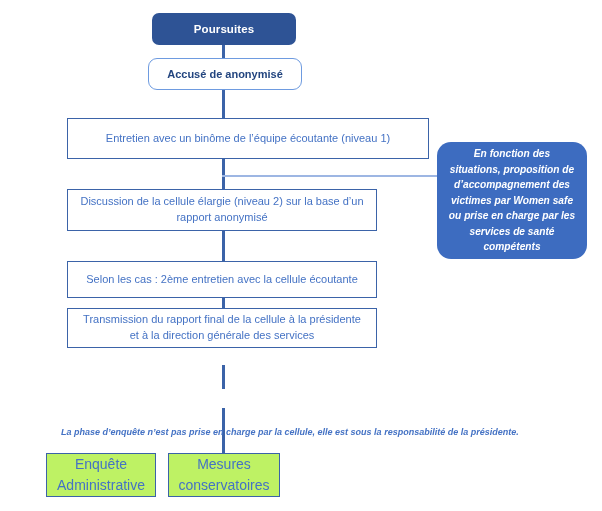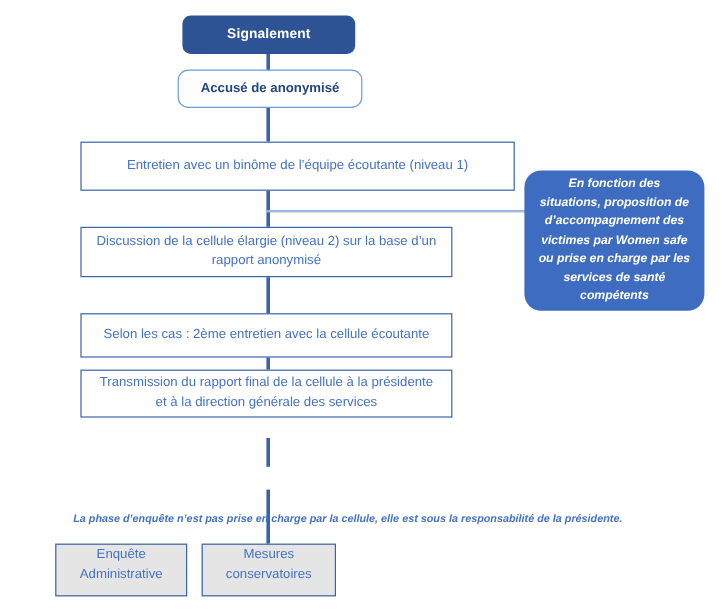--- a/index.html
+++ b/index.html
@@ -72,24 +72,24 @@
     align-items: center;
     justify-content: center;
     text-align: center;
     padding: 0 10px;
     box-sizing: border-box;
   }
 
   
   .node-term {
     position: absolute;
-    background: #e5e5e5;
+    background: #bef264;
     border: 1.6px solid #3B63A8;
     color: #4472C4;
-    font-size: 11px;
+    font-size: 14px;
     line-height: 1.5;
     display: flex;
     align-items: flex-start;
     justify-content: center;
     text-align: center;
     padding: 0 6px;
     box-sizing: border-box;
   }
 
   
@@ -135,21 +135,21 @@
 
   <div class="vline" style="left:222px; top:297px; height:30px;"></div>
 
   <div class="vline" style="left:222px; top:365px; height:24px;"></div>
 
   <div class="vline" style="left:222px; top:408px; height:46px;"></div>
 
   <div class="hline-thin" style="left:222px; top:175px; width:216px;"></div>
 
   <div class="node-header" style="left:152px; top:13px; width:144px; height:32px;">
-    <span>Signalement</span>
+    <span>Poursuites</span>
   </div>
 
   <div class="node-round" style="left:148px; top:58px; width:152px; height:30px;">
     <span>Accusé de anonymisé</span>
   </div>
 
   <div class="node-rect" style="left:67px; top:118px; width:362px; height:41px;">
     <span>Entretien avec un binôme de l’équipe écoutante (niveau 1)</span>
   </div>
 

